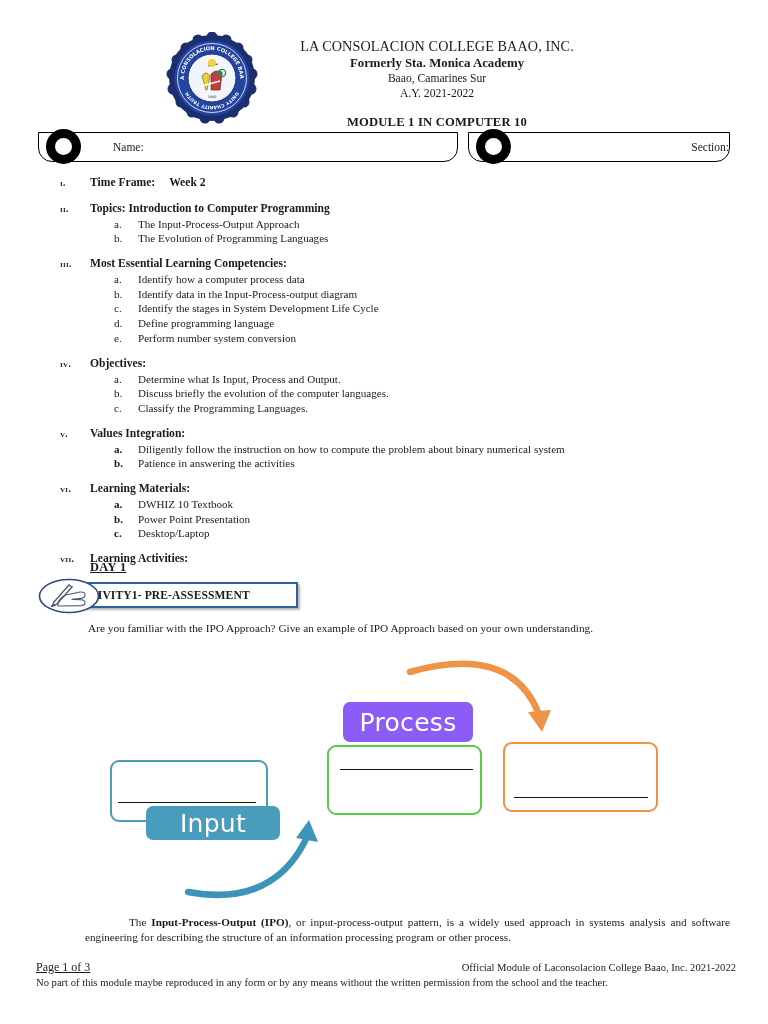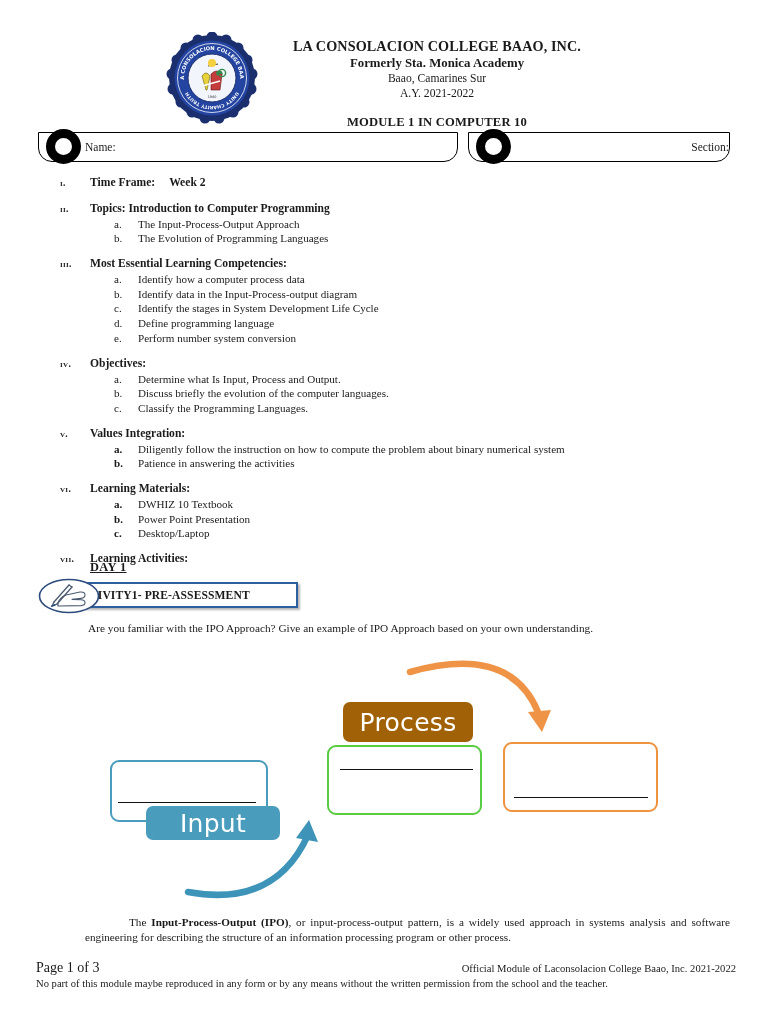--- a/index.html
+++ b/index.html
@@ -38,21 +38,21 @@
     flex: 0 0 auto;
     margin-right: 14px;
   }
   .header-text {
     width: 330px;
     text-align: center;
     padding-top: 6px;
   }
   .school-name {
     font-size: 14.2px;
-    font-weight: bold;
+    font-weight: normal;
     letter-spacing: 0.1px;
     line-height: 1.18;
   }
   .school-former {
     font-size: 12.8px;
     font-weight: bold;
     line-height: 1.3;
   }
   .school-addr {
     font-size: 11.6px;
@@ -79,20 +79,21 @@
   .field-box {
     position: absolute;
     top: 0;
     height: 30px;
     border: 1.6px solid #000;
     border-radius: 0 0 14px 14px;
     border-top: 1.6px solid #000;
     box-sizing: border-box;
     display: flex;
     align-items: center;
+    padding-left: 28px;
   }
   .field-name { left: 0; width: 420px; }
   .field-section { left: 430px; width: 262px; justify-content: flex-end; }
   .field-label {
     font-size: 11.5px;
     padding-left: 46px;
     white-space: nowrap;
   }
   .hole {
     position: absolute;
@@ -243,21 +244,21 @@
   
   .box-process {
     left: 237px; top: 95px;
     width: 155px; height: 70px;
     border: 2px solid #58cc42;
   }
   .line-process { left: 250px; top: 119px; width: 133px; }
   .badge-process {
     left: 253px; top: 52px;
     width: 130px; height: 40px;
-    background: #a16207;
+    background: #8b5cf6;
     font-size: 25px;
     z-index: 4;
   }
   
   .box-output {
     left: 413px; top: 92px;
     width: 155px; height: 70px;
     border: 2px solid #f0933f;
   }
   .line-output { left: 424px; top: 147px; width: 134px; }
@@ -286,21 +287,22 @@
     position: absolute;
     left: 36px; top: 960px;
     width: 700px;
   }
   .footer-row {
     display: flex;
     justify-content: space-between;
     align-items: baseline;
   }
   .footer-page {
-    font-size: 14px;
+    font-size: 12px;
+    text-decoration: underline;
   }
   .footer-official {
     font-size: 10.6px;
   }
   .footer-notice {
     font-size: 10.6px;
     line-height: 1.32;
     text-align: justify;
     margin-top: 1px;
   }

